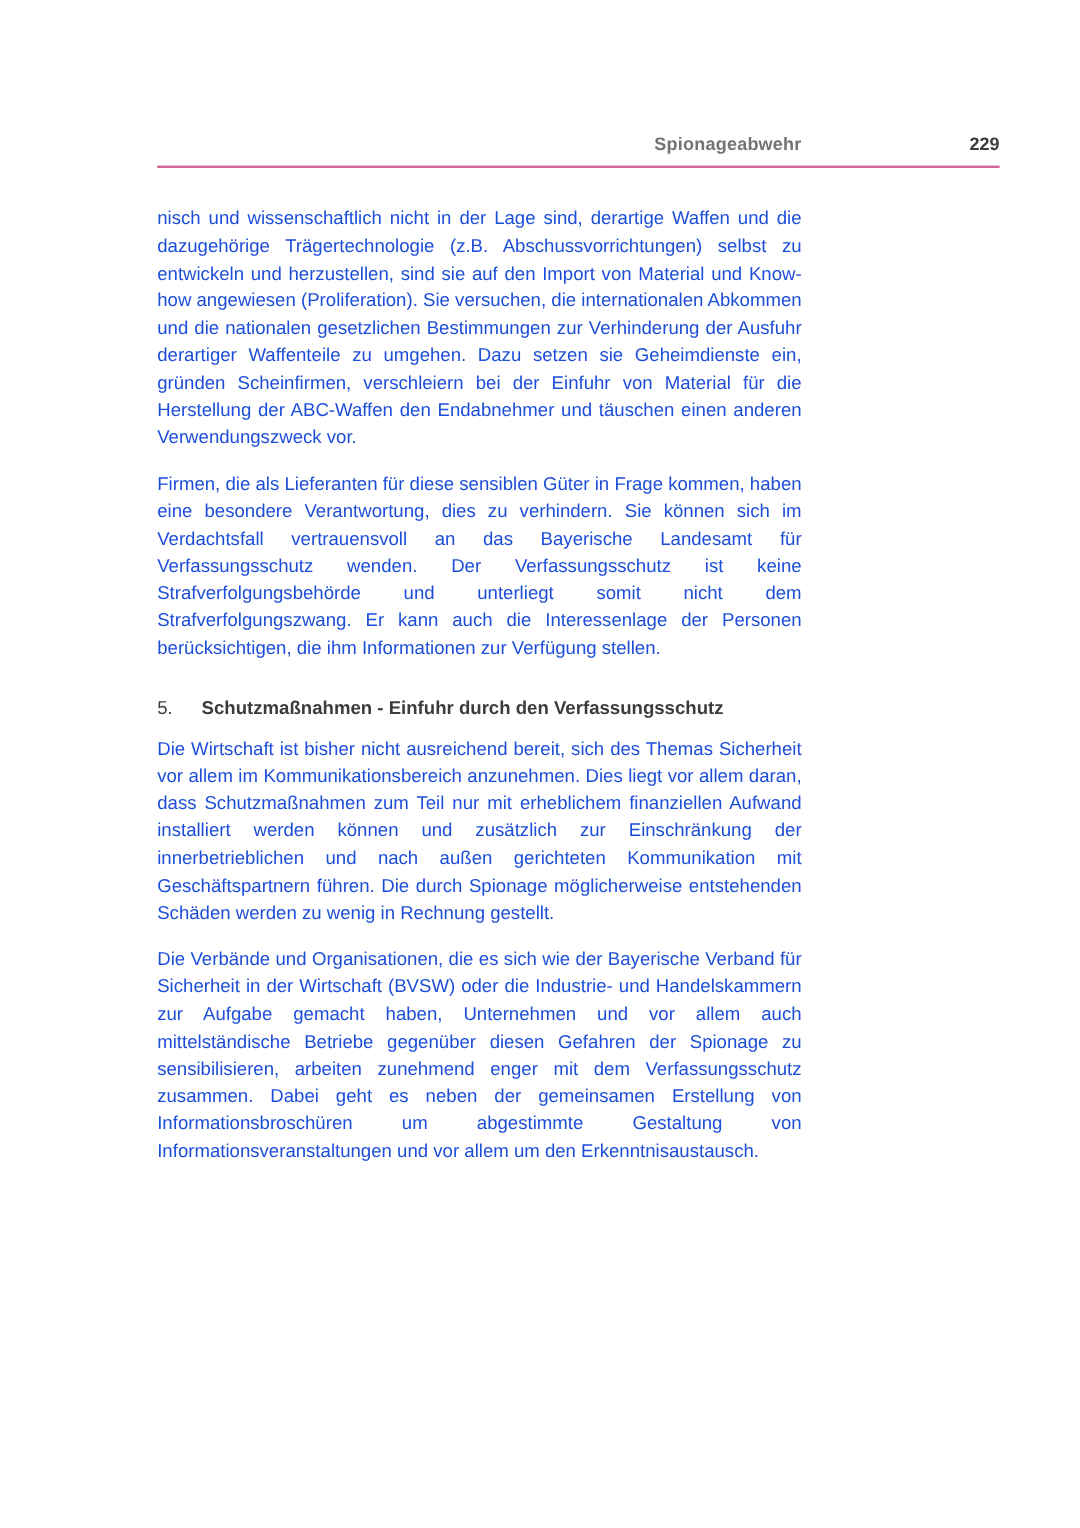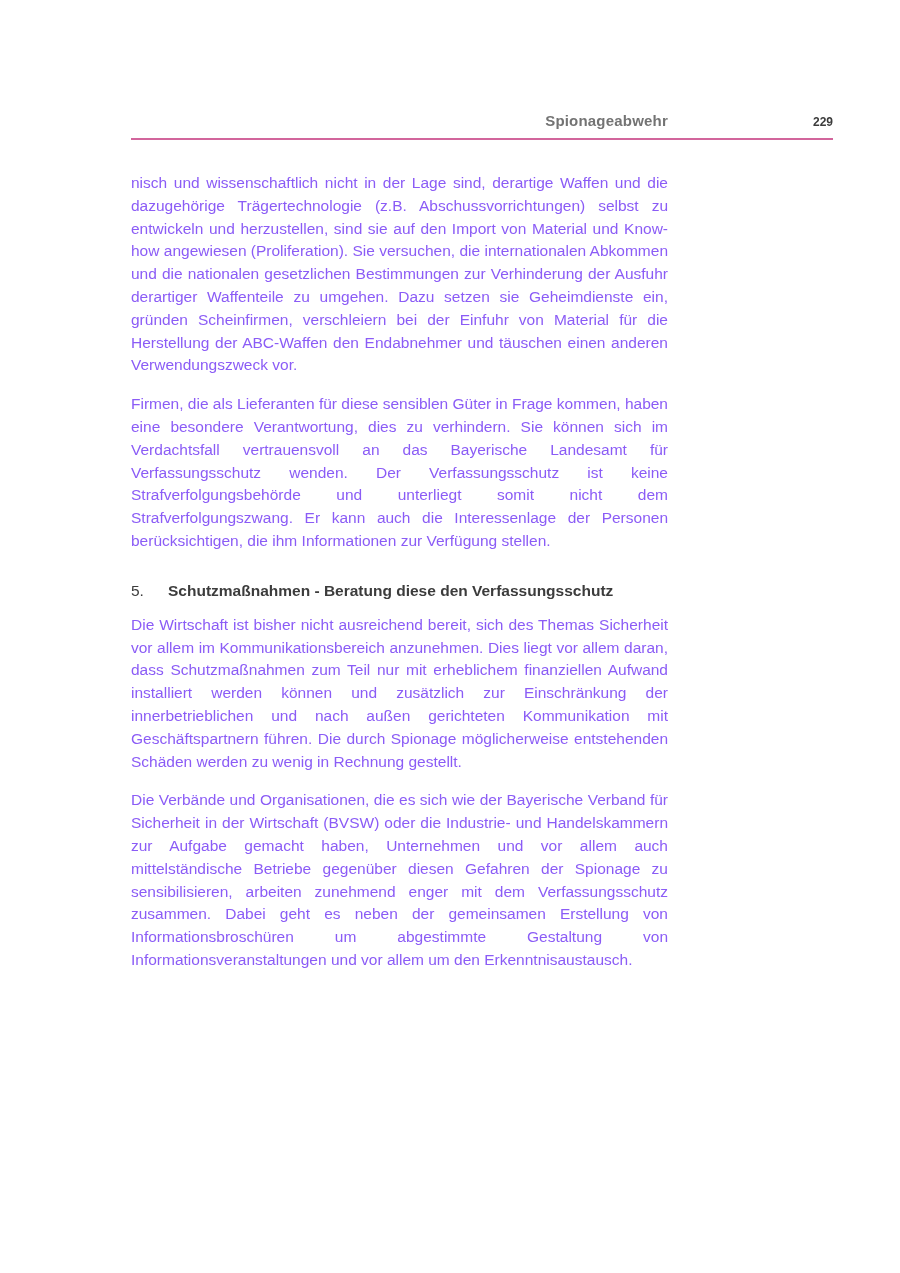--- a/index.html
+++ b/index.html
@@ -34,35 +34,35 @@
     text-align: right;
     font-weight: bold;
     font-size: 15px;
     color: #737373;
     letter-spacing: 0.2px;
   }
   .page-number {
     flex: 1;
     text-align: right;
     font-weight: bold;
-    font-size: 12px;
+    font-size: 15px;
     color: #3c3c3c;
   }
   .content {
     position: absolute;
     left: 131px;
     top: 172px;
     width: 537px;
   }
   .content p {
     margin: 0 0 16px 0;
     font-size: 15.5px;
     line-height: 22.8px;
     text-align: justify;
-    color: #8b5cf6;
+    color: #1d4ed8;
   }
   .section-heading {
     display: flex;
     align-items: baseline;
     margin: 26px 0 12px 0;
     font-size: 15.5px;
     line-height: 23px;
     color: #3c3c3c;
   }
   .heading-number {
@@ -88,21 +88,21 @@
   </header>
 
   <main class="content">
 
     <p>nisch und wissenschaftlich nicht in der Lage sind, derartige Waffen und die dazugehörige Trägertechnologie (z.B. Abschussvorrichtungen) selbst zu entwickeln und herzustellen, sind sie auf den Import von Material und Know-how angewiesen (Proliferation). Sie versuchen, die internationalen Abkommen und die nationalen gesetzlichen Bestimmungen zur Verhinderung der Ausfuhr derartiger Waffenteile zu umgehen. Dazu setzen sie Geheimdienste ein, gründen Scheinfirmen, verschleiern bei der Einfuhr von Material für die Herstellung der ABC-Waffen den Endabnehmer und täuschen einen anderen Verwendungszweck vor.</p>
 
     <p>Firmen, die als Lieferanten für diese sensiblen Güter in Frage kommen, haben eine besondere Verantwortung, dies zu verhindern. Sie können sich im Verdachtsfall vertrauensvoll an das Bayerische Landesamt für Verfassungsschutz wenden. Der Verfassungsschutz ist keine Strafverfolgungsbehörde und unterliegt somit nicht dem Strafverfolgungszwang. Er kann auch die Interessenlage der Personen berücksichtigen, die ihm Informationen zur Verfügung stellen.</p>
 
     <h2 class="section-heading">
       <span class="heading-number">5.</span>
-      <span class="heading-title">Schutzmaßnahmen - Beratung diese den Verfassungsschutz</span>
+      <span class="heading-title">Schutzmaßnahmen - Einfuhr durch den Verfassungsschutz</span>
     </h2>
 
     <p>Die Wirtschaft ist bisher nicht ausreichend bereit, sich des Themas Sicherheit vor allem im Kommunikationsbereich anzunehmen. Dies liegt vor allem daran, dass Schutzmaßnahmen zum Teil nur mit erheblichem finanziellen Aufwand installiert werden können und zusätzlich zur Einschränkung der innerbetrieblichen und nach außen gerichteten Kommunikation mit Geschäftspartnern führen. Die durch Spionage möglicherweise entstehenden Schäden werden zu wenig in Rechnung gestellt.</p>
 
     <p>Die Verbände und Organisationen, die es sich wie der Bayerische Verband für Sicherheit in der Wirtschaft (BVSW) oder die Industrie- und Handelskammern zur Aufgabe gemacht haben, Unternehmen und vor allem auch mittelständische Betriebe gegenüber diesen Gefahren der Spionage zu sensibilisieren, arbeiten zunehmend enger mit dem Verfassungsschutz zusammen. Dabei geht es neben der gemeinsamen Erstellung von Informationsbroschüren um abgestimmte Gestaltung von Informationsveranstaltungen und vor allem um den Erkenntnisaustausch.</p>
 
 
   </main>
 
 </div>

